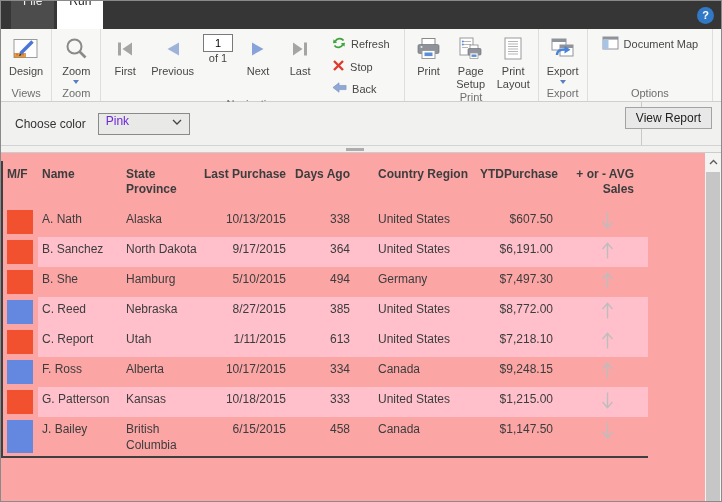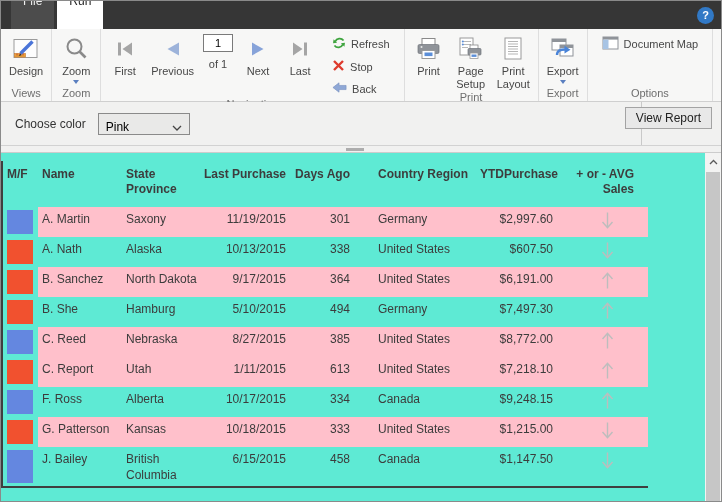--- a/index.html
+++ b/index.html
@@ -20,36 +20,36 @@
   .ribbon { height:73px; background:#f7f7f6; border-bottom:1px solid #cfcfcf; display:flex; flex:0 0 auto; }
   .rgroup { display:flex; flex-direction:column; border-right:1px solid #dedede; }
   .rgroup-content { flex:1; display:flex; align-items:stretch; padding:2px 3px 0 3px; }
   .rgroup-label { text-align:center; font-size:11px; color:#6e6e6e; padding:0 8px 2px; white-space:nowrap; }
   .bigbtn { display:flex; flex-direction:column; align-items:center; padding:2px 5px 0; min-width:42px; color:#474747; font-size:11px; }
   .bigbtn .icn { height:32px; display:flex; align-items:center; justify-content:center; }
   .bigbtn .lbl { text-align:center; line-height:13px; white-space:pre-line; }
   .drop-tri { width:0; height:0; border-left:3.5px solid transparent; border-right:3.5px solid transparent; border-top:4px solid #5a7fc0; margin-top:2px; }
   .pagecol { display:flex; flex-direction:column; align-items:center; padding:3px 4px 0; }
   .page-input { width:30px; height:18px; border:1px solid #7a7a7a; background:#fff; font-size:11px; text-align:center; font-family:"Liberation Sans",sans-serif; }
-  .of-lbl { font-size:11px; color:#474747; margin-top:6px; white-space:nowrap;text-align:center; }
+  .of-lbl { font-size:11px; color:#474747; margin-top:0; white-space:nowrap;text-align:center; }
   .smallcol { display:flex; flex-direction:column; justify-content:flex-start; padding:3px 6px 0; gap:3px; }
   .smallbtn { display:flex; align-items:center; gap:5px; font-size:11px; color:#474747; padding:1px 4px; border:1px solid transparent; white-space:nowrap; }
   .smallbtn.active { background:#e6e6e5; border:1px solid #bcbcbc; }
   .findrow { display:flex; align-items:flex-start; gap:5px; padding:8px 6px 0; }
   
   .parambar { height:44px; background:#f1f1f0; border-bottom:1px solid #d2d2d2; display:flex; align-items:center; padding-left:14px; position:relative; flex:0 0 auto; }
   .param-label { font-size:12px; color:#333; margin-right:12px; }
-  .combo { width:92px; height:22px; background:#e9e9e8; border:1px solid #8a8a8a; display:flex; align-items:flex-end; justify-content:space-between; padding:0 7px; font-size:12px; color:#000000; }
+  .combo { width:92px; height:22px; background:#e9e9e8; border:1px solid #8a8a8a; display:flex; align-items:flex-start; justify-content:space-between; padding:0 7px; font-size:12px; color:#6d28d9; }
   .param-sep { position:absolute; left:640px; top:0; bottom:0; width:1px; background:#c9c9c9; }
   .view-report-btn { position:absolute; right:9px; top:5px; height:22px; padding:0 10px; background:#e8e8e8; border:1px solid #a3a3a3; font-size:12px; color:#222; font-family:"Liberation Sans",sans-serif; }
   
   .splitter { height:7px; background:#f1f1f0; border-bottom:1px solid #cccccc; position:relative; flex:0 0 auto; }
   .splitter .grip { position:absolute; left:345px; top:2px; width:18px; height:3px; background:#adadad; }
   
-  .viewport { flex:1; background:#5eead4; position:relative; overflow:hidden; }
+  .viewport { flex:1; background:#fca5a5; position:relative; overflow:hidden; }
   .vscroll { position:absolute; top:0; right:0; bottom:0; width:16px; background:#f3f3f2; }
   .vscroll .btn-up { height:18px; display:flex; align-items:center; justify-content:center; }
   .vscroll .thumb { position:absolute; top:19px; bottom:0; left:1px; right:1px; background:#c6c6c6; }
   
   table.report { border-collapse:collapse; table-layout:fixed; width:646px; margin-top:8px;
     border-left:2px solid #3f3f3f; border-bottom:2px solid #3f3f3f; }
   th { vertical-align:top; font-size:12px; font-weight:bold; color:#3d3d3d; line-height:15px;
        padding-top:6px; padding-bottom:10px; white-space:nowrap; }
   td { vertical-align:top; font-size:12px; color:#3c3c3c; line-height:16px; padding-top:4px; padding-bottom:3px; }
   th.col-state, th.col-trend { white-space:normal; }
@@ -318,36 +318,20 @@
           <th class="col-name">Name</th>
           <th class="col-state">State Province</th>
           <th class="col-date">Last Purchase</th>
           <th class="col-days">Days Ago</th>
           <th class="col-country">Country Region</th>
           <th class="col-ytd">YTDPurchase</th>
           <th class="col-trend">+ or - AVG Sales</th>
         </tr>
       </thead>
       <tbody>
-          <tr class="r-pink">
-    <td class="col-mf">
-      <span class="mf-box" style="background: rgb(100, 135, 224);"></span>
-    </td>
-    <td class="col-name">A. Martin</td>
-    <td class="col-state">Saxony</td>
-    <td class="col-date">11/19/2015</td>
-    <td class="col-days">301</td>
-    <td class="col-country">Germany</td>
-    <td class="col-ytd">$2,997.60</td>
-    <td class="col-trend">
-      <svg class="trend-arrow down" width="13" height="19" viewBox="0 0 13 19">
-        <path d="M6.5 1.5 V16 M1.5 11 L6.5 16.8 L11.5 11" fill="none" stroke="currentColor" stroke-width="1.4"></path>
-      </svg>
-    </td>
-  </tr>
           <tr class="r-white">
     <td class="col-mf">
       <span class="mf-box" style="background: rgb(241, 81, 47);"></span>
     </td>
     <td class="col-name">A. Nath</td>
     <td class="col-state">Alaska</td>
     <td class="col-date">10/13/2015</td>
     <td class="col-days">338</td>
     <td class="col-country">United States</td>
     <td class="col-ytd">$607.50</td>

